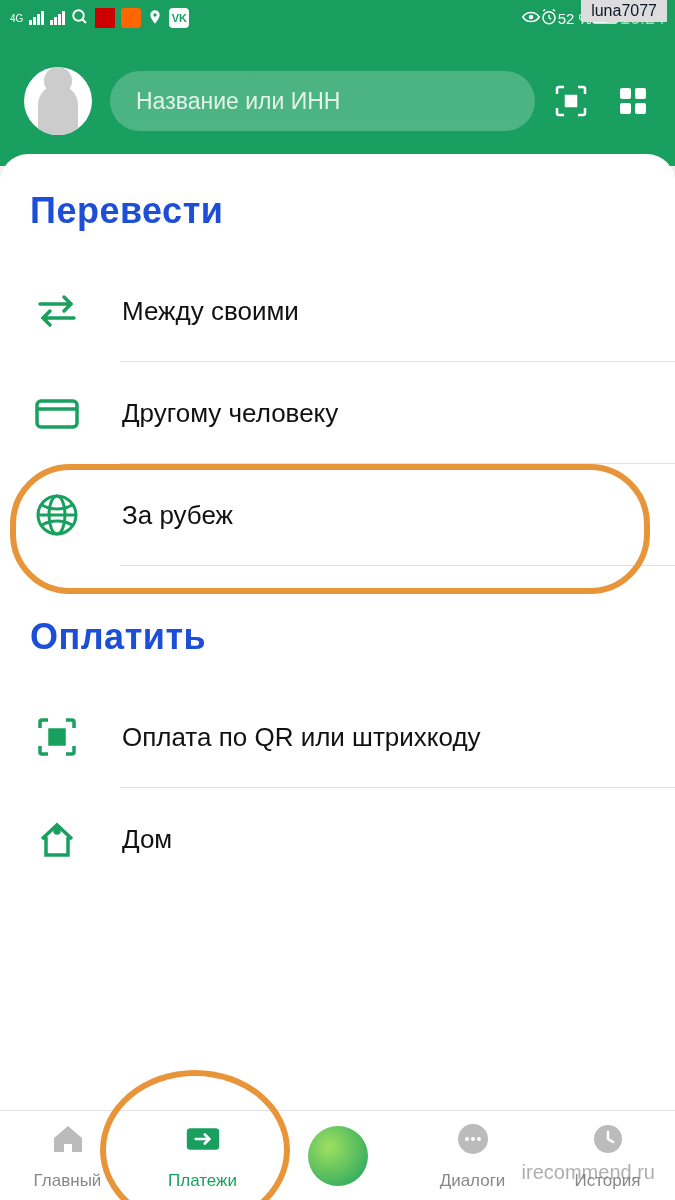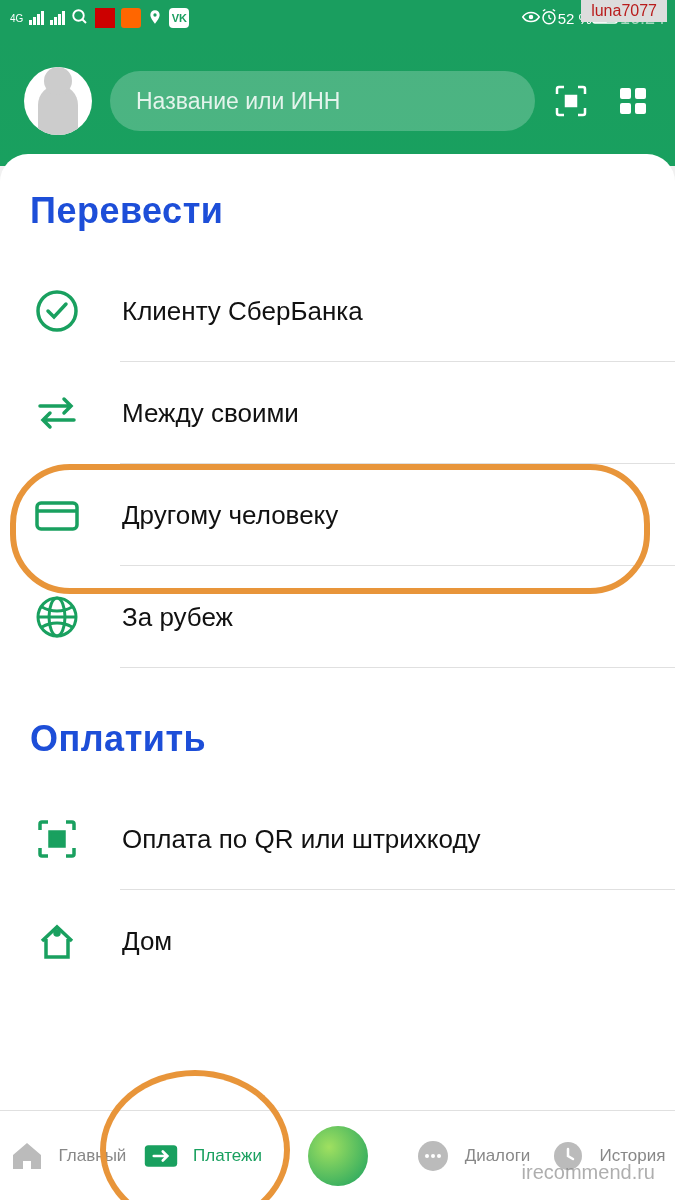--- a/index.html
+++ b/index.html
@@ -130,20 +130,21 @@
   right: 0;
   height: 90px;
   background: #fff;
   border-top: 1px solid #e0e0e0;
   display: flex;
   align-items: center;
 }
 .nav-item {
   flex: 1;
   display: flex;
+  flex-direction: column;
   align-items: center;
   justify-content: center;
   gap: 14px;
   height: 100%;
 }
 .nav-icon {
   width: 36px;
   height: 36px;
   display: flex;
   align-items: center;
@@ -183,21 +184,21 @@
   left: 100px;
   border-radius: 50%;
   border-bottom-color: transparent;
 }
 
 .watermark-tag {
   position: absolute;
   top: 0;
   right: 8px;
   background: #ddd;
-  color: #b91c1c;
+  color: #0f172a;
   font-size: 16px;
   padding: 2px 10px;
   z-index: 200;
 }
 .watermark-bottom {
   position: absolute;
   bottom: 16px;
   right: 20px;
   color: rgba(120,120,120,0.6);
   font-size: 20px;
@@ -289,29 +290,20 @@
           <rect x="18" y="18" width="11" height="11" rx="2"></rect>
         </svg>
     </div>
   </div>
 </div>
 
 <div class="content">
 
   <h2 class="section-title">Перевести</h2>
 
-  <div class="menu-item">
-    <div class="menu-icon">
-      <svg width="46" height="46" viewBox="0 0 46 46" fill="none" stroke="#19a05f" stroke-width="3.5">
-          <circle cx="23" cy="23" r="19"></circle>
-          <path d="M14 23l6 6 12-13" stroke-linecap="round"></path>
-        </svg>
-    </div>
-    <span class="menu-label">Клиенту СберБанка</span>
-  </div>
 
   <div class="menu-item">
     <div class="menu-icon">
       <svg width="46" height="36" viewBox="0 0 46 36" fill="none" stroke="#19a05f" stroke-width="3.5" stroke-linecap="round">
           <path d="M6 11h30M30 4l7 7-7 7"></path>
           <path d="M40 25H10M16 18l-7 7 7 7"></path>
         </svg>
     </div>
     <span class="menu-label">Между своими</span>
   </div>

